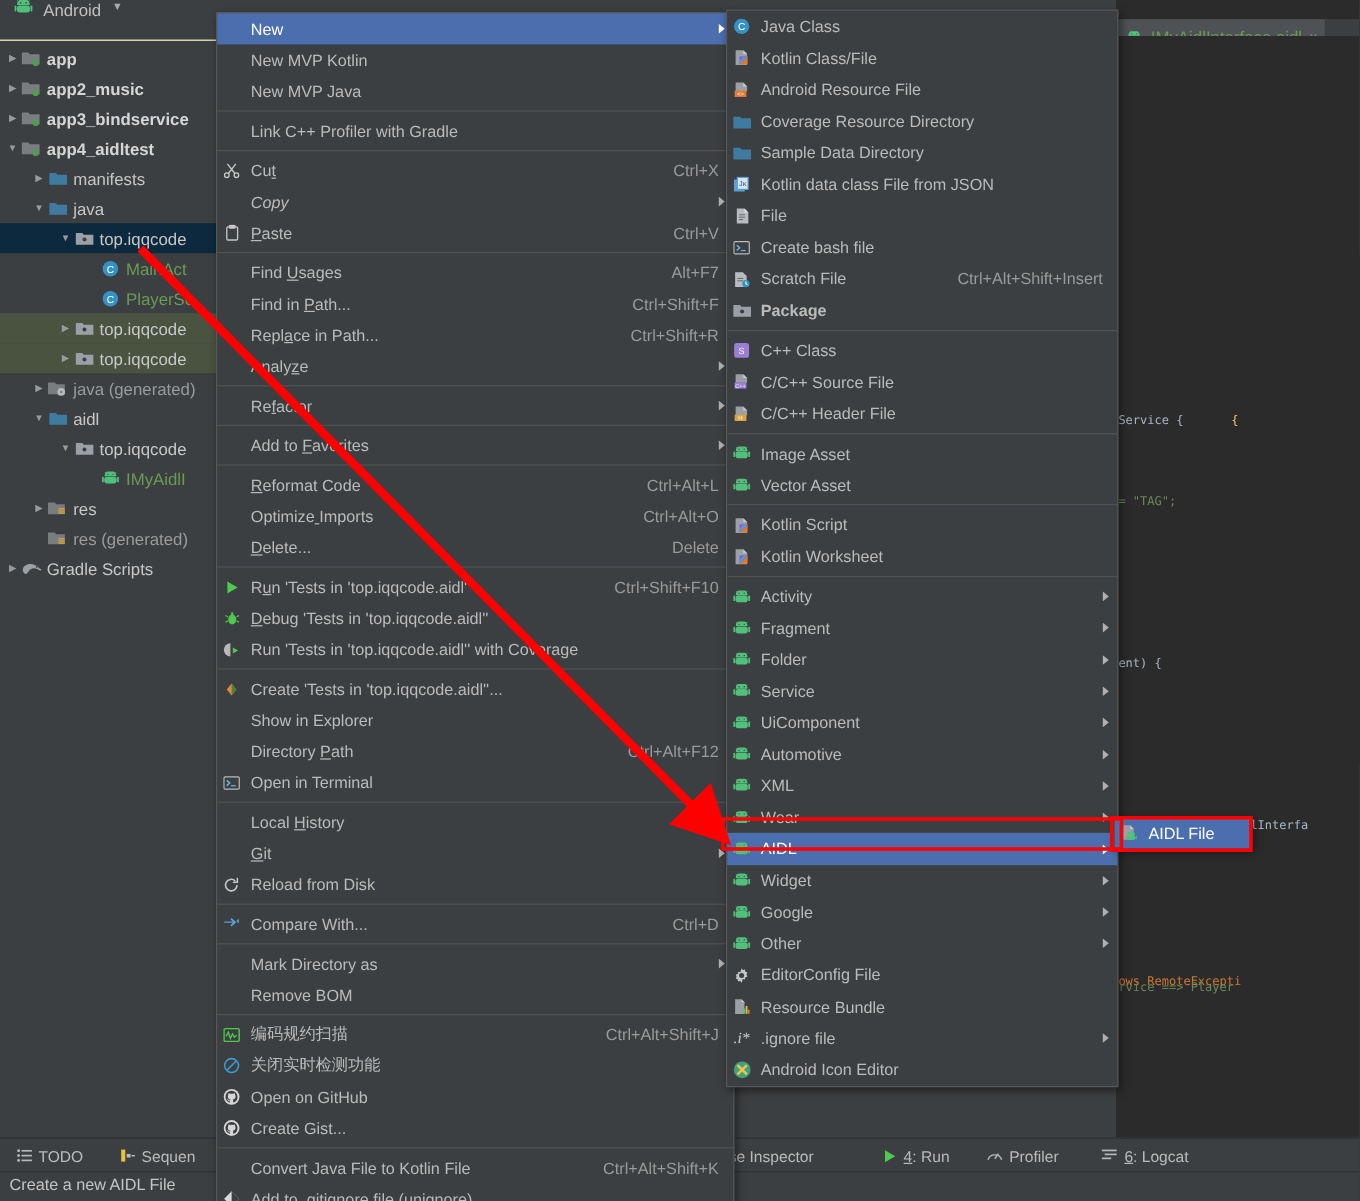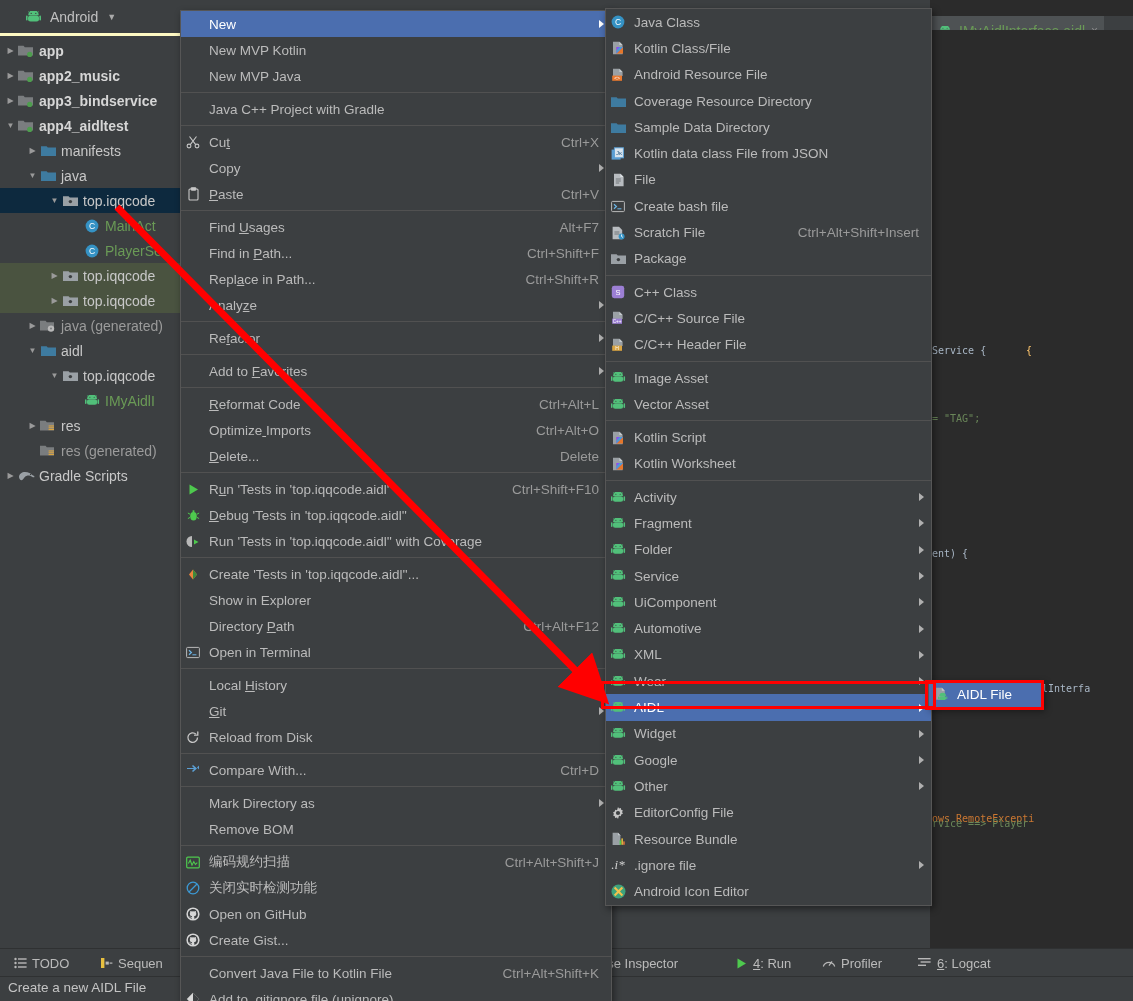--- a/index.html
+++ b/index.html
@@ -12,21 +12,21 @@
   }
 
   
   #ide-root{position:absolute;left:0;top:0;width:1133px;height:1001px;background:#3c3f41;}
 
   
   #top-toolbar{position:absolute;left:0;top:0;width:1133px;height:10px;background:#3c3f41;border-bottom:1px solid #323232;}
 
   
   #project-panel{position:absolute;left:0;top:0;width:180px;height:948px;background:#3c3f41;}
-  #project-header{height:33px;display:flex;align-items:center;padding-left:26px;border-bottom:3px solid #fef9c3;background:#3c3f41;}
+  #project-header{height:33px;display:flex;padding-left:12px;border-bottom:1px solid #fef9c3;background:#3c3f41;}
   #project-header .lbl{margin-left:8px;font-size:14px;color:#c0c0c0;}
   #project-header .caret{margin-left:9px;color:#aaa;font-size:9px;}
 
   .tree{position:relative;padding-top:2px;}
   .trow{height:25px;display:flex;align-items:center;white-space:nowrap;overflow:hidden;position:relative;}
   .trow .tw{width:13px;height:13px;flex:0 0 13px;display:flex;align-items:center;justify-content:center;color:#9a9a9a;font-size:8px;}
   .trow .ticon{width:18px;flex:0 0 18px;display:flex;align-items:center;justify-content:center;margin-right:4px;}
   .trow .tlabel{font-size:14px;color:#c8c8c8;}
   .trow.bold .tlabel{font-weight:bold;color:#d6d6d6;}
   .trow.green .tlabel{color:#6a9a56;}
@@ -409,36 +409,36 @@
         <span class="accel"></span>
       </div>
       <div class="mi" style="height: 26px;">
         <span class="icon"></span>
         <span class="label">New MVP Java</span>
         <span class="accel"></span>
       </div>
       <div class="msep"></div>
       <div class="mi" style="height: 26px;">
         <span class="icon"></span>
-        <span class="label">Java C++ Project with Gradle</span>
+        <span class="label">Link C++ Profiler with Gradle</span>
         <span class="accel"></span>
       </div>
       <div class="msep"></div>
       <div class="mi" style="height: 26px;">
         <span class="icon">
           <svg width="14" height="14" viewBox="0 0 14 14" fill="none" stroke="#c7c7c7" stroke-width="1.1">
             <circle cx="3" cy="11" r="1.9"></circle>
             <circle cx="11" cy="11" r="1.9"></circle>
             <path d="M4.3 9.6L10.5 1.5M9.7 9.6L3.5 1.5"></path>
           </svg>
         </span>
         <span class="label">Cu<span class="u">t</span></span>
         <span class="accel">Ctrl+X</span>
       </div>
-      <div class="mi" style="height: 26px;">
+      <div class="mi" style="height: 26px; font-style: italic;">
         <span class="icon"></span>
         <span class="label">Copy</span>
         <span class="accel"></span>
         <span class="arrow"></span>
       </div>
       <div class="mi" style="height: 26px;">
         <span class="icon">
           <svg width="13" height="14" viewBox="0 0 13 14" fill="none" stroke="#c7c7c7" stroke-width="1.1">
             <rect x="2" y="2" width="9" height="11" rx="1"></rect>
             <rect x="4.2" y=".8" width="4.6" height="2.3" rx=".6" fill="#c7c7c7"></rect>
@@ -764,21 +764,21 @@
             <g stroke="#5f6468" stroke-width=".8">
               <path d="M3.4 6h5M3.4 8h5"></path>
             </g>
             <circle cx="10.6" cy="10.4" r="3" fill="#3592c4"></circle>
             <path d="M10.6 8.5v2l1.3.9" stroke="#fff" stroke-width=".9" fill="none"></path>
           </svg>
         </span>
         <span class="label">Scratch File</span>
         <span class="accel">Ctrl+Alt+Shift+Insert</span>
       </div>
-      <div class="mi" style="height: 26.3px;">
+      <div class="mi" style="height: 26.3px; font-weight: bold;">
         <span class="icon">
           <svg width="15" height="13" viewBox="0 0 15 13">
             <path d="M0 2.2h5.6l1.2 1.4H15V12H0z" fill="#9aa0a5"></path>
             <circle cx="7.4" cy="7.6" r="1.7" fill="#3c3f41"></circle>
           </svg>
         </span>
         <span class="label">Package</span>
         <span class="accel"></span>
       </div>
       <div class="msep"></div>

